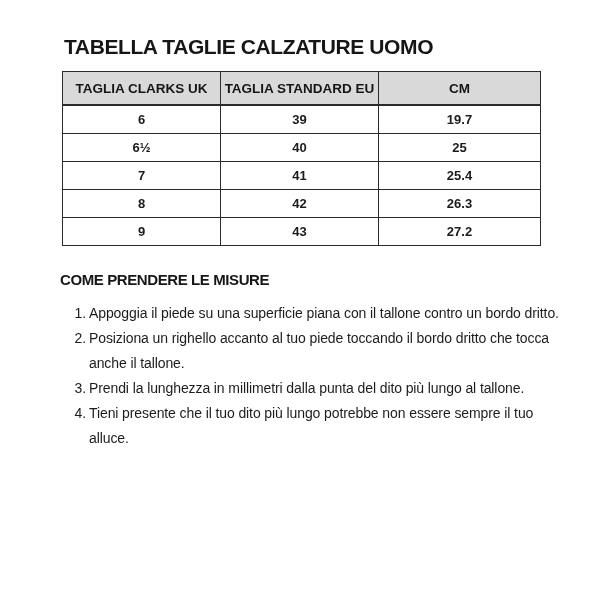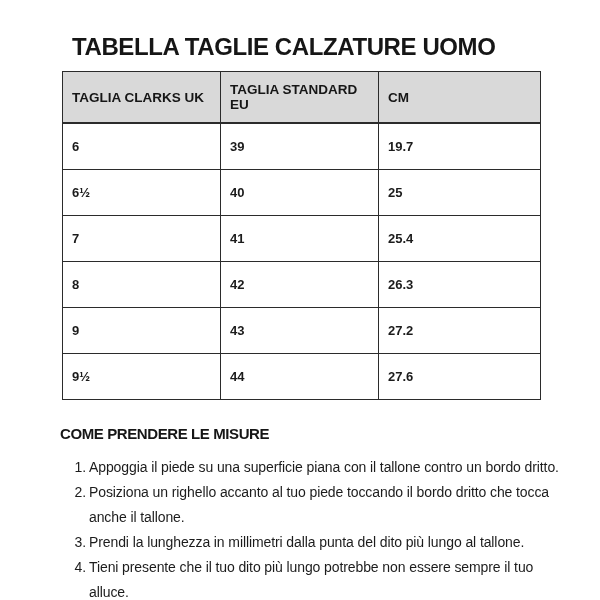--- a/index.html
+++ b/index.html
@@ -15,39 +15,39 @@
     overflow: hidden;
   }
   .page {
     box-sizing: border-box;
     width: 600px;
     height: 600px;
     padding: 36px 20px 0 60px;
     background: #ffffff;
   }
   .page-title {
-    margin: 0 0 13px 12px;
-    font-size: 24px;
+    margin: 0 0 13px 4px;
+    font-size: 21px;
     font-weight: bold;
     letter-spacing: -0.4px;
     color: #161616;
     line-height: 22px;
   }
   table.size-table {
     border-collapse: collapse;
     table-layout: fixed;
     width: 478px;
     margin-left: 2px;
   }
   .size-table th,
   .size-table td {
     border: 1px solid #2b2b2b;
-    text-align: left;
+    text-align: center;
     vertical-align: middle;
-    padding: 9px;
+    padding: 0;
   }
   .size-table th {
     background: #d9d9d9;
     height: 32px;
     font-size: 13.5px;
     font-weight: bold;
     border-bottom-width: 2px;
     color: #161616;
   }
   .size-table td {
@@ -122,25 +122,20 @@
       <tr>
         <td>8</td>
         <td>42</td>
         <td>26.3</td>
       </tr>
       <tr>
         <td>9</td>
         <td>43</td>
         <td>27.2</td>
       </tr>
-      <tr>
-        <td>9½</td>
-        <td>44</td>
-        <td>27.6</td>
-      </tr>
     </tbody>
   </table>
 
   <h2 class="section-heading">COME PRENDERE LE MISURE</h2>
 
   <div class="steps">
     <div class="step">
       <span class="step-num">1.</span>
       <span class="step-text">Appoggia il piede su una superficie piana con il tallone contro un bordo dritto.</span>
     </div>

